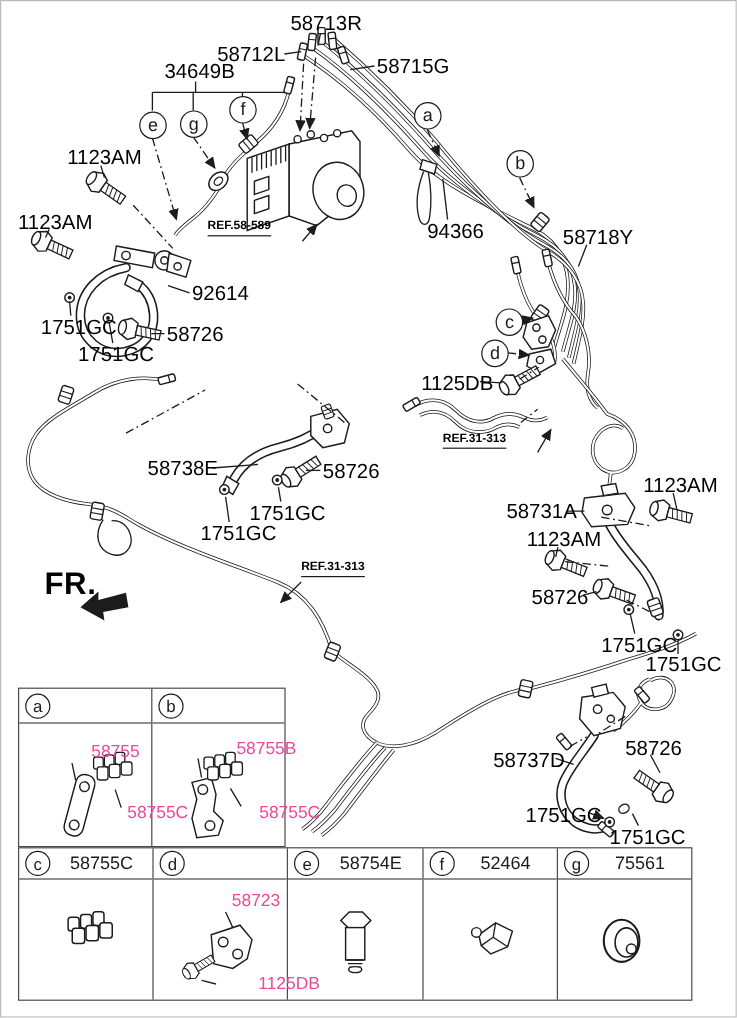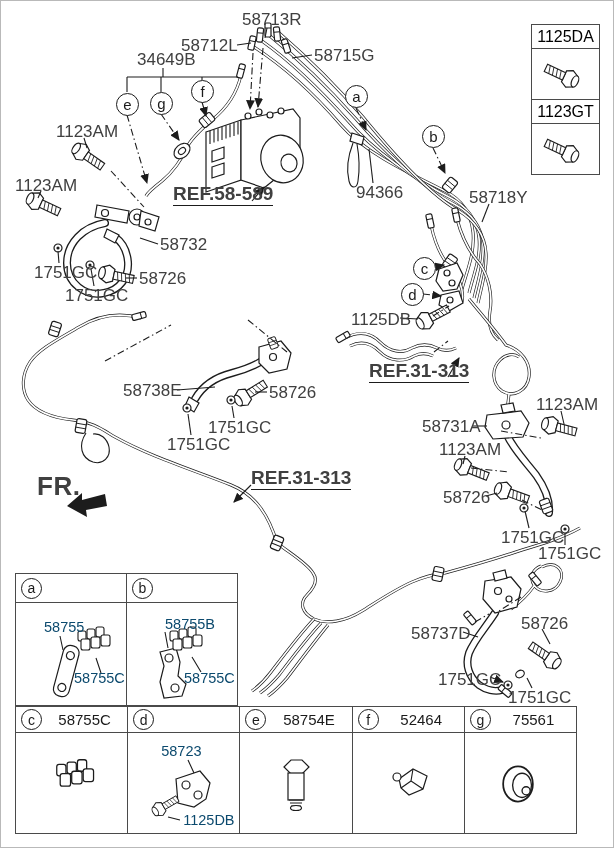--- a/index.html
+++ b/index.html
@@ -1,39 +1,39 @@
 <!DOCTYPE html>
 <html><head>
 <meta charset="utf-8">
 <style>
   html,body{margin:0;padding:0;background:#e8e8e8;}
   .page{position:relative;width:612px;height:846px;background:#ffffff;border:1px solid #b9b9b9;
         font-family:"Liberation Sans",sans-serif;overflow:hidden;}
   svg{display:block;}
   .art{position:absolute;left:0;top:0;}
-  .lbl{position:absolute;font-size:17px;color:#404040;white-space:nowrap;line-height:1.05;}
-  .ref{font-size:19px;font-weight:700;border-bottom:1.6px solid #1b1b1b;padding-bottom:1px;}
+  .lbl{position:absolute;font-size:17px;color:#000000;white-space:nowrap;line-height:1.05;}
+  .ref{font-size:10px;font-weight:700;border-bottom:1.6px solid #1b1b1b;padding-bottom:1px;}
   .fr{font-size:26px;font-weight:700;letter-spacing:0.5px;}
   .marker{position:absolute;width:21px;height:21px;border:1.5px solid #1b1b1b;border-radius:50%;
           background:#fff;display:flex;align-items:center;justify-content:center;
           font-size:15px;color:#1b1b1b;z-index:4;}
   .legend{position:absolute;left:530px;top:23px;width:67px;border:1.5px solid #4a4a4a;background:#fff;z-index:4;}
   .legend .hd{height:23px;border-bottom:1.3px solid #4a4a4a;display:flex;align-items:center;justify-content:center;font-size:16px;}
   .legend .im{height:50px;position:relative;}
   .legend .im.b1{border-bottom:1.3px solid #4a4a4a;}
   .tbl{position:absolute;background:#fff;border:1.5px solid #4a4a4a;display:flex;z-index:3;}
   .tbl-ab{left:14px;top:572px;width:221px;height:131px;}
   .tbl-bot{left:14px;top:705px;width:560px;height:126px;}
   .cell{position:relative;flex:1;border-right:1.3px solid #4a4a4a;}
   .cell:last-child{border-right:none;}
   .cellhead{height:28px;border-bottom:1.3px solid #4a4a4a;display:flex;align-items:center;}
   .tbl-bot .cellhead{height:25px;}
   .cellhead .mk{position:static;margin-left:5px;width:19px;height:19px;font-size:14px;}
   .cellcode{flex:1;text-align:center;font-size:15px;color:#1b1b1b;}
-  .inlbl{position:absolute;font-size:14.5px;color:#0c4a6e;white-space:nowrap;z-index:2;}
+  .inlbl{position:absolute;font-size:14.5px;color:#ec4899;white-space:nowrap;z-index:2;margin-left:32px;}
   .cellsvg{position:absolute;left:0;top:0;}
   
   .tl{fill:none;stroke:#1c1c1c;stroke-width:3;}
   .tw{fill:none;stroke:#ffffff;stroke-width:1.7;}
   .hl{fill:none;stroke:#1c1c1c;stroke-width:8;stroke-linecap:round;}
   .hw{fill:none;stroke:#ffffff;stroke-width:5.4;stroke-linecap:round;}
   .ln{fill:none;stroke:#1c1c1c;stroke-width:1.1;}
   .dd{fill:none;stroke:#1c1c1c;stroke-width:1.1;stroke-dasharray:7 3 1.5 3;}
   .shape{fill:#ffffff;stroke:#1c1c1c;stroke-width:1.2;}
 </style>
@@ -289,21 +289,21 @@
   <path d="M66,505 L81,492 L81,499 L104,493 L106,505 L85,509 L86,516 Z" fill="#1c1c1c"></path>
 </svg>
 
 <div class="lbl" style="left:241px;top:10px">58713R</div>
 <div class="lbl" style="left:180px;top:36px">58712L</div>
 <div class="lbl" style="left:136px;top:50px">34649B</div>
 <div class="lbl" style="left:313px;top:46px">58715G</div>
 <div class="lbl" style="left:55px;top:122px">1123AM</div>
 <div class="lbl" style="left:14px;top:176px">1123AM</div>
 <div class="lbl ref" style="left:172px;top:183px">REF.58-589</div>
-<div class="lbl" style="left:159px;top:235px">58732</div>
+<div class="lbl" style="left:159px;top:235px">92614</div>
 <div class="lbl" style="left:33px;top:263px">1751GC</div>
 <div class="lbl" style="left:138px;top:269px">58726</div>
 <div class="lbl" style="left:64px;top:286px">1751GC</div>
 <div class="lbl" style="left:355px;top:183px">94366</div>
 <div class="lbl" style="left:468px;top:188px">58718Y</div>
 <div class="lbl" style="left:350px;top:310px">1125DB</div>
 <div class="lbl ref" style="left:368px;top:360px">REF.31-313</div>
 <div class="lbl" style="left:122px;top:381px">58738E</div>
 <div class="lbl" style="left:268px;top:383px">58726</div>
 <div class="lbl" style="left:207px;top:418px">1751GC</div>
@@ -322,34 +322,20 @@
 <div class="lbl fr" style="left:36px;top:472px">FR.</div>
 
 <div class="marker" style="left:344px;top:84px">a</div>
 <div class="marker" style="left:421px;top:124px">b</div>
 <div class="marker" style="left:412px;top:256px">c</div>
 <div class="marker" style="left:400px;top:282px">d</div>
 <div class="marker" style="left:115px;top:92px">e</div>
 <div class="marker" style="left:190px;top:79px">f</div>
 <div class="marker" style="left:149px;top:91px">g</div>
 
-<div class="legend">
-  <div class="hd">1125DA</div>
-  <div class="im b1">
-    <svg width="67" height="50">
-      <use href="#bolt" transform="translate(42,32) rotate(205)"></use>
-    </svg>
-  </div>
-  <div class="hd">1123GT</div>
-  <div class="im">
-    <svg width="67" height="50">
-      <use href="#bolt" transform="translate(42,32) rotate(205)"></use>
-    </svg>
-  </div>
-</div>
 
 <div class="tbl tbl-ab">
   <div class="cell">
     <div class="cellhead">
       <div class="marker mk">a</div>
     </div>
     <svg class="cellsvg" width="110" height="131">
       <g transform="translate(50,98) rotate(15)">
         <rect x="-8" y="-27" width="16" height="52" rx="7" class="shape"></rect>
         <circle cx="0" cy="-17" r="4" class="shape"></circle>

